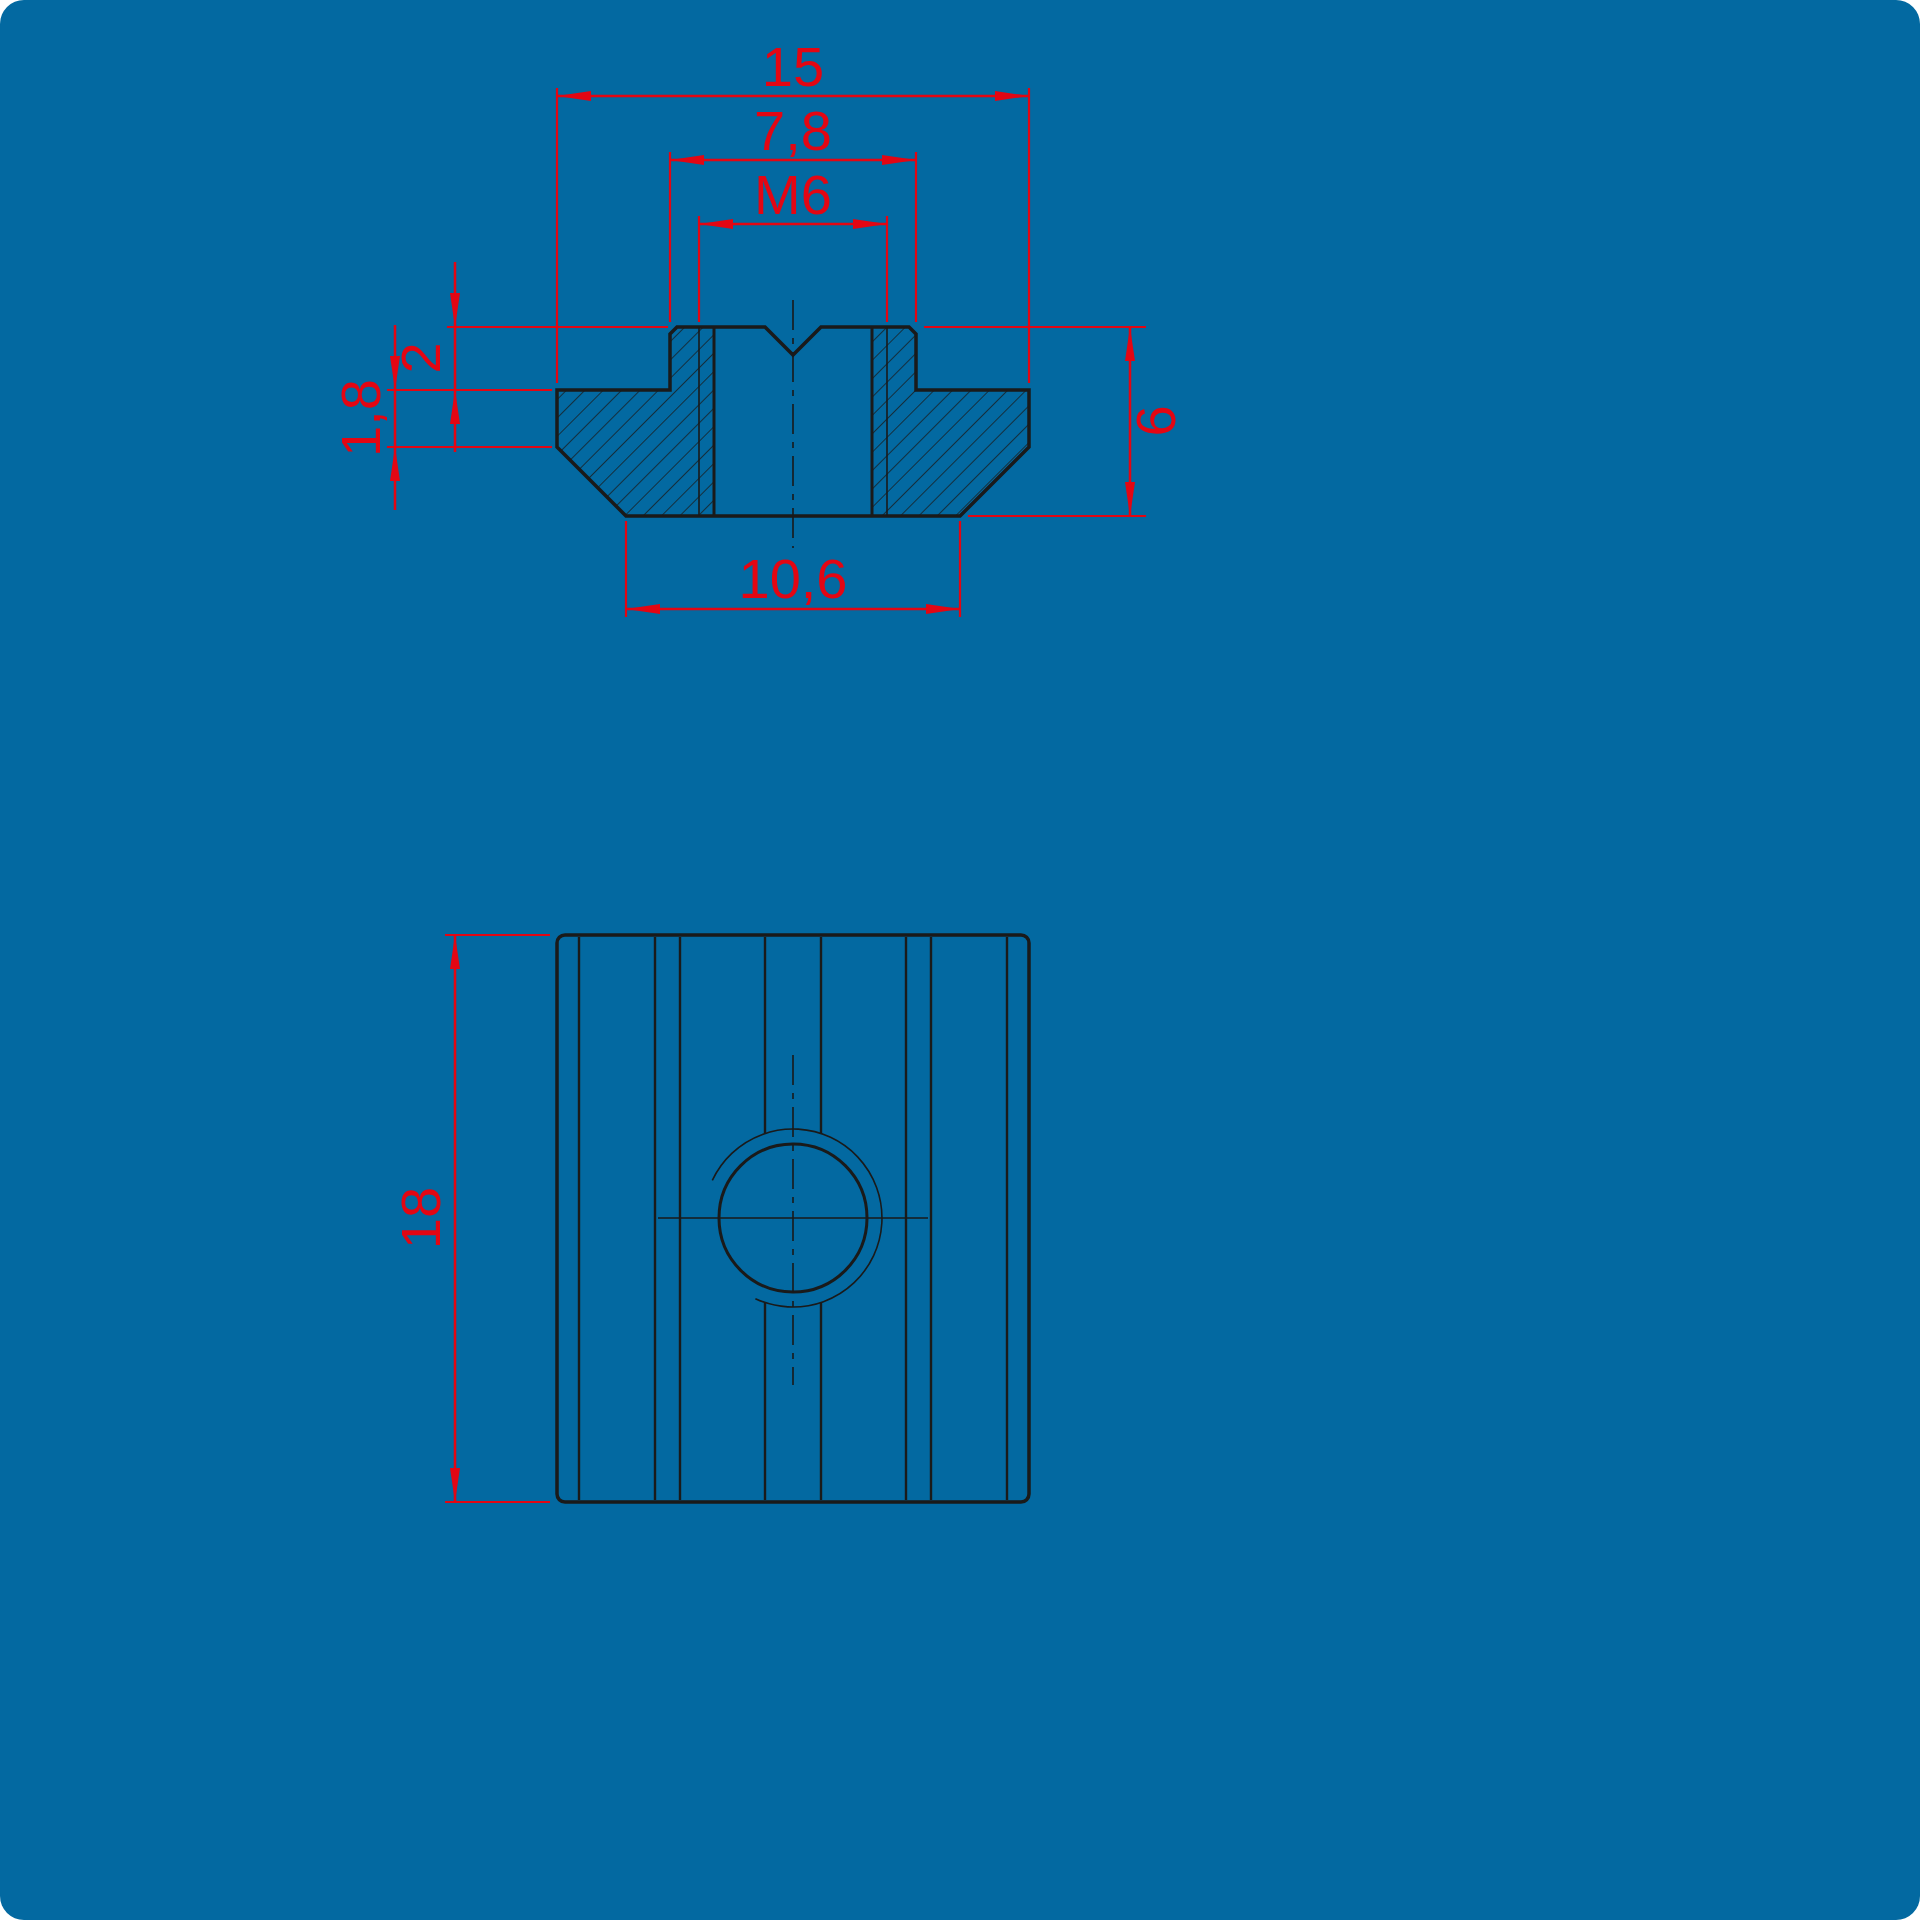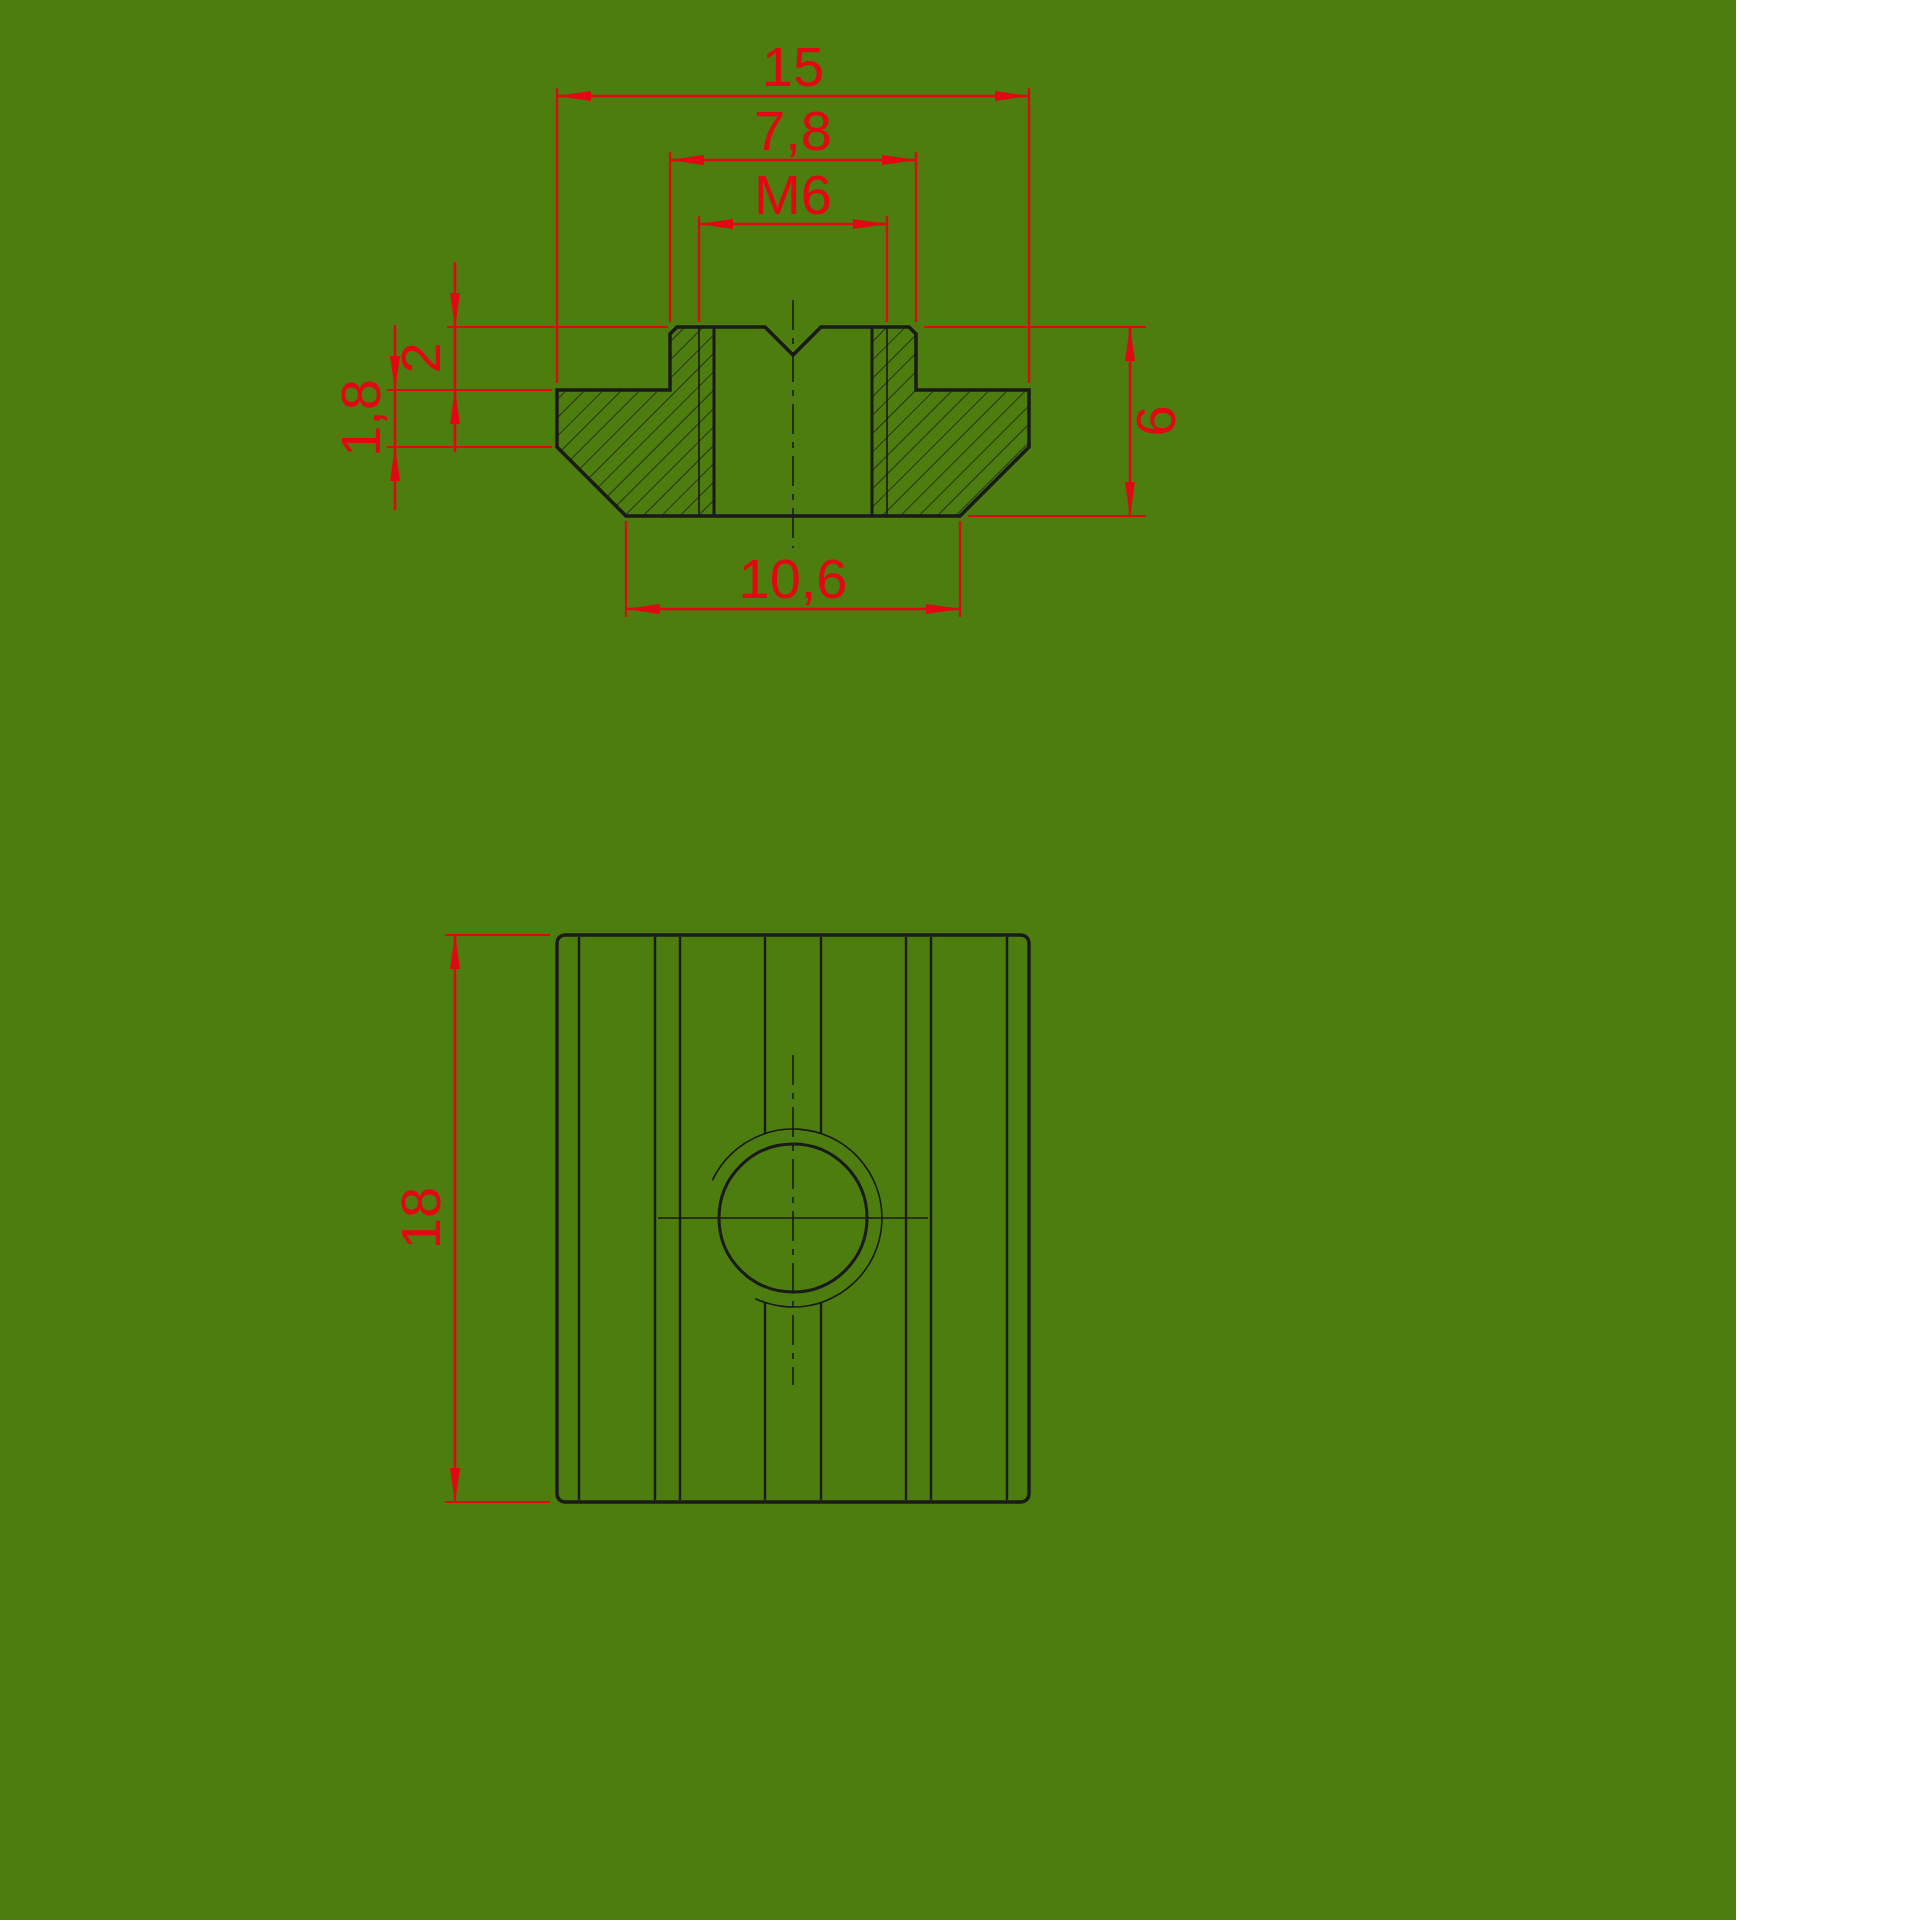--- a/index.html
+++ b/index.html
@@ -1,16 +1,16 @@
 <!DOCTYPE html>
 <html><head>
 <meta charset="utf-8">
 <style>
   html,body{margin:0;padding:0;background:#ffffff;}
-  .stage{width:1736px;height:1920px;position:relative;background:#4d7c0f;}
+  .stage{width:1920px;height:1920px;position:relative;background:#0369a1;border-radius:24px;}
   svg{display:block;}
   .outline{stroke:#1a1a1a;stroke-width:3.5;fill:none;stroke-linejoin:miter;stroke-linecap:butt;}
   .inner-solid{stroke:#1a1a1a;stroke-width:3;fill:none;}
   .inner-med{stroke:#1a1a1a;stroke-width:2.4;fill:none;}
   .thin{stroke:#1a1a1a;stroke-width:1.6;fill:none;}
   .centerline{stroke:#1a1a1a;stroke-width:1.6;fill:none;stroke-dasharray:30 8 6 8;}
   .dimline{stroke:#e30613;stroke-width:2.5;fill:none;}
   .extline{stroke:#e30613;stroke-width:2.2;fill:none;}
   .dim-text{fill:#e30613;font-family:"Liberation Sans", sans-serif;font-size:56px;text-anchor:middle;}
 </style>

